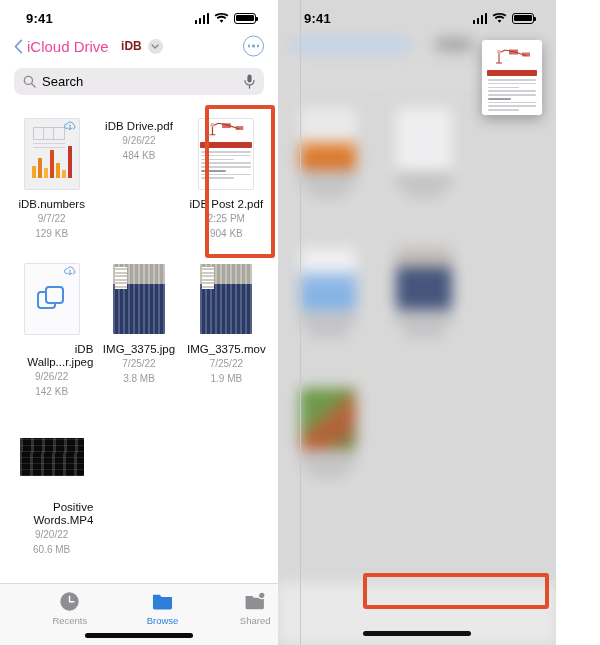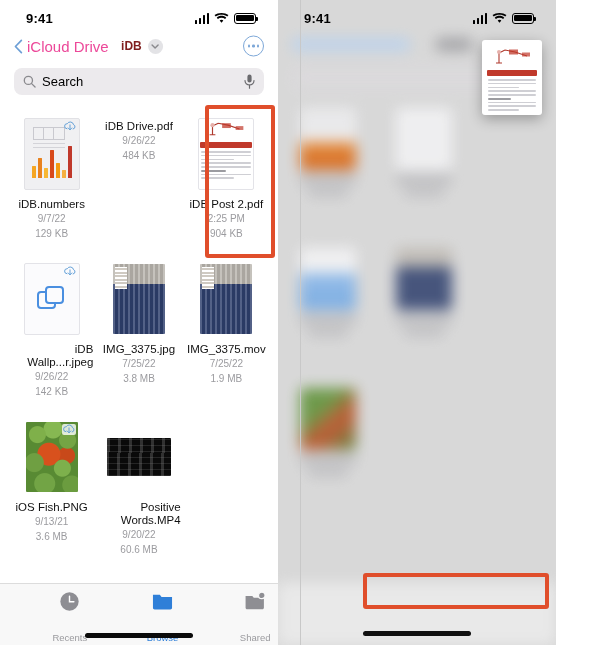--- a/index.html
+++ b/index.html
@@ -163,21 +163,21 @@
   .highlight-box {
     position: absolute; border: 4px solid #e04e2b; border-radius: 3px; pointer-events: none;
   }
 
   
   .tabbar {
     position: absolute; left: 0; right: 0; bottom: 0; height: 62px;
     background: #f8f8f8; border-top: 1px solid #dcdcdc;
     display: flex; align-items: flex-start; padding-top: 7px;
   }
-  .tab { flex: 1; display: flex; flex-direction: column; align-items: center; gap: 20px; padding-left: 47px; }
+  .tab { flex: 1; display: flex; flex-direction: column; align-items: center; gap: 3px; padding-left: 47px; }
   .tab span { font-size: 9.5px; color: #9a9a9e; }
   .tab.active span { color: #2f7fd8; }
   .home-indicator {
     position: absolute; bottom: 7px; left: 50%; transform: translateX(-50%);
     width: 108px; height: 5px; background: #0b0b0b; border-radius: 3px;
   }
 
   
   .blurlayer { position: absolute; inset: 30px 0 0 0; filter: blur(7px); opacity: .85; }
   .b-nav { position: absolute; top: 8px; left: 14px; width: 118px; height: 13px; background: #b9d2ee; border-radius: 4px; }
@@ -368,33 +368,20 @@
 
       <div class="cell">
         <div class="thumb-area">
           <div class="photo curtain"></div>
         </div>
         <div class="fname">IMG_3375.mov</div>
         <div class="fmeta">7/25/22</div>
         <div class="fmeta">1.9 MB</div>
       </div>
 
-      <div class="cell">
-        <div class="thumb-area">
-          <div class="photo fish">
-            <svg class="cloud" viewBox="0 0 16 13" style="background:rgba(255,255,255,.8);border-radius:2px">
-              <path d="M4.4 9.2a3 3 0 0 1 .4-6 4 4 0 0 1 7.4 1.2 2.6 2.6 0 0 1-.5 5" stroke="#5b9bd5" stroke-width="1.1" fill="none" stroke-linecap="round"></path>
-              <path d="M8 4.6v5.6M5.8 8.2 8 10.5l2.2-2.3" stroke="#5b9bd5" stroke-width="1.1" fill="none" stroke-linecap="round" stroke-linejoin="round"></path>
-            </svg>
-          </div>
-        </div>
-        <div class="fname">iOS Fish.PNG</div>
-        <div class="fmeta">9/13/21</div>
-        <div class="fmeta">3.6 MB</div>
-      </div>
 
 
       <div class="cell">
         <div class="thumb-area">
           <div class="video-thumb"></div>
         </div>
         <div class="fname">Positive Words.MP4</div>
         <div class="fmeta">9/20/22</div>
         <div class="fmeta">60.6 MB</div>
       </div>

